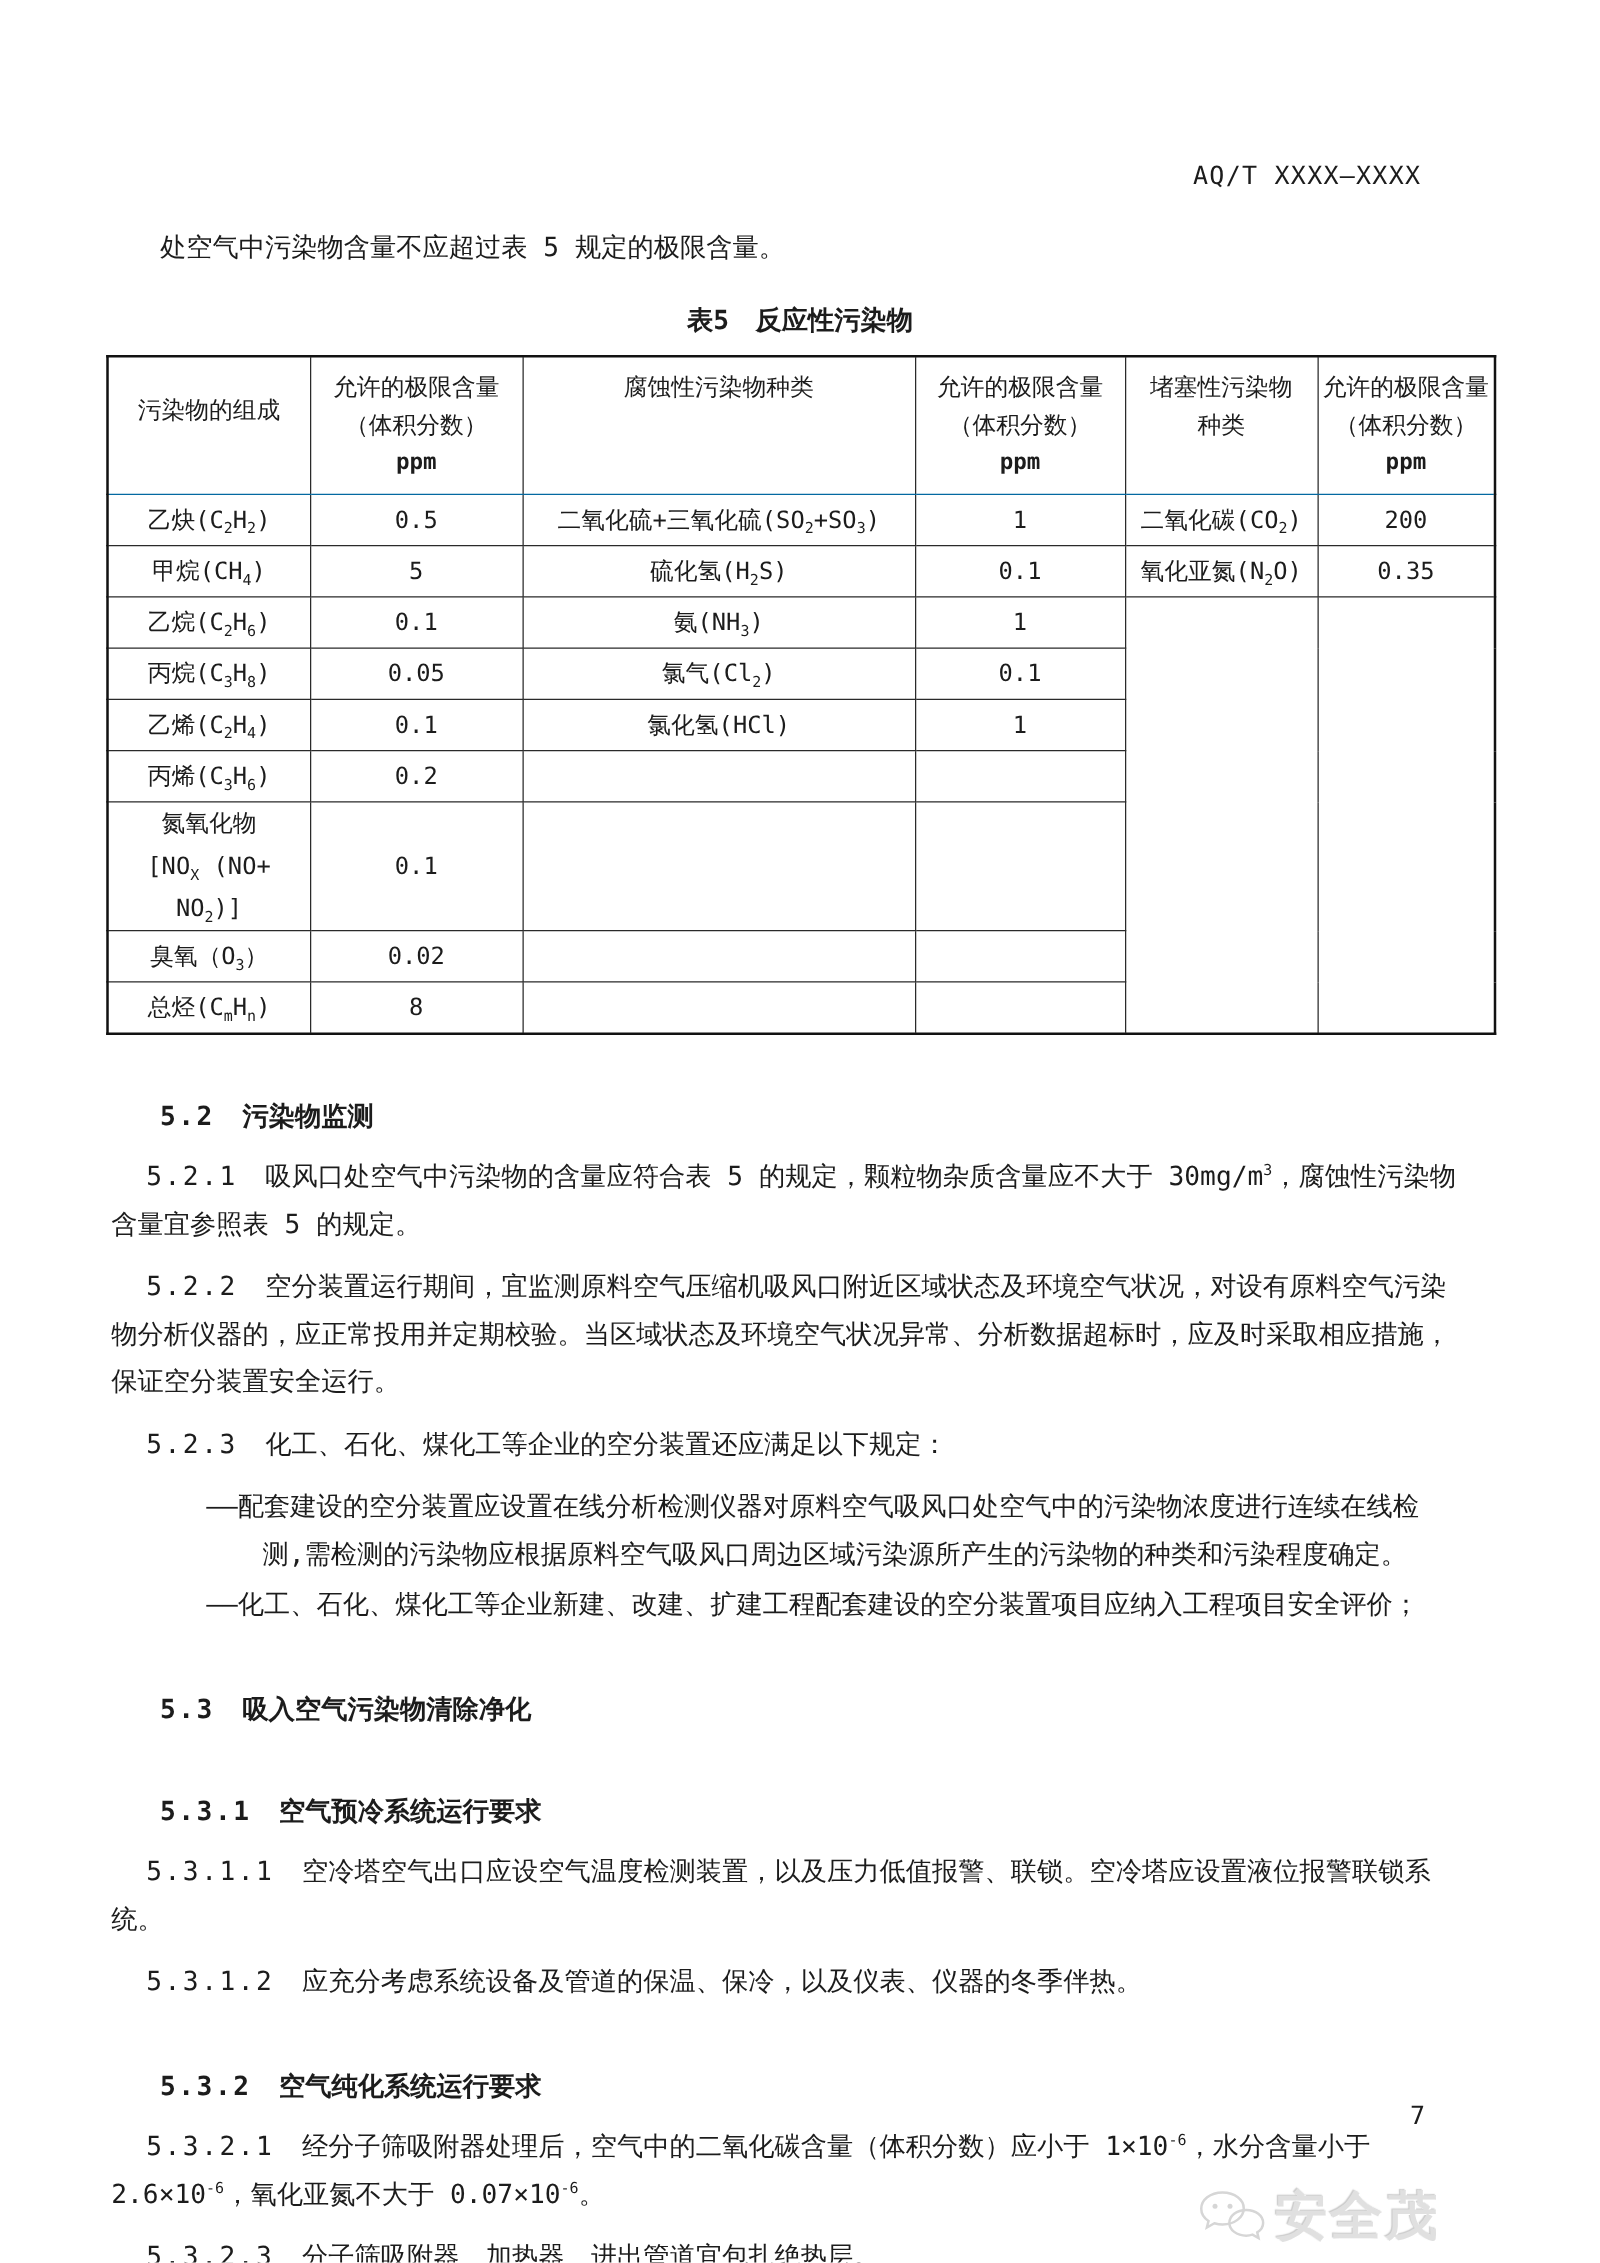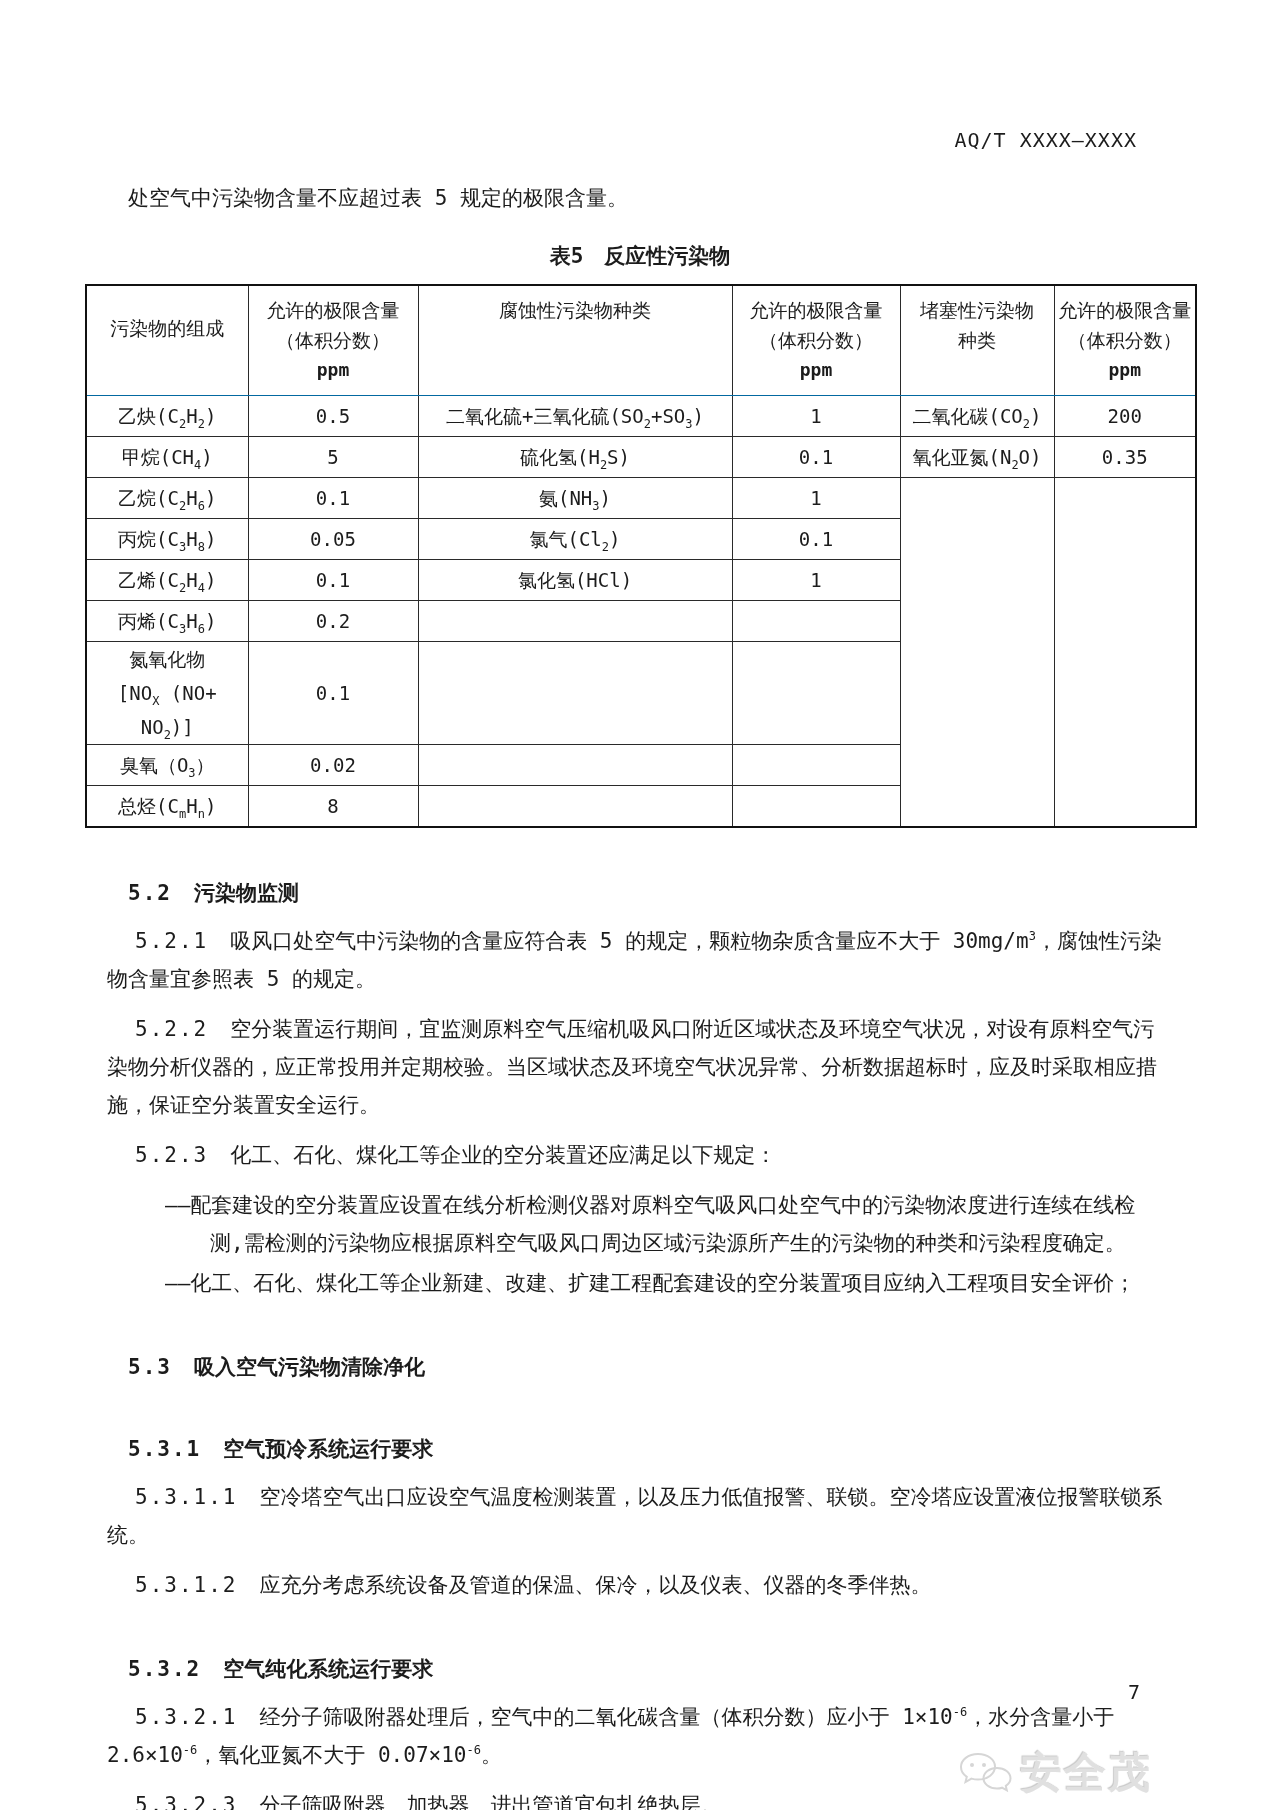--- a/index.html
+++ b/index.html
@@ -64,21 +64,21 @@
   .sections{margin:30px 30px 0 0;}
   .sec-heading{
     font-weight:bold;
     font-size:21px;
     margin:48px 0 6px 43px;
     line-height:34px;
   }
   .para{
     font-size:21px;
     line-height:38px;
-    margin:12px 0 12px 22px;
+    margin:12px 0 12px 4px;
     text-indent:28px;
   }
   .dash{
     font-size:21px;
     line-height:38px;
     margin:2px 0 2px 125px;
     text-indent:-45px;
   }
   .num{letter-spacing:2px;}
   .gap{display:inline-block;width:22px;}

